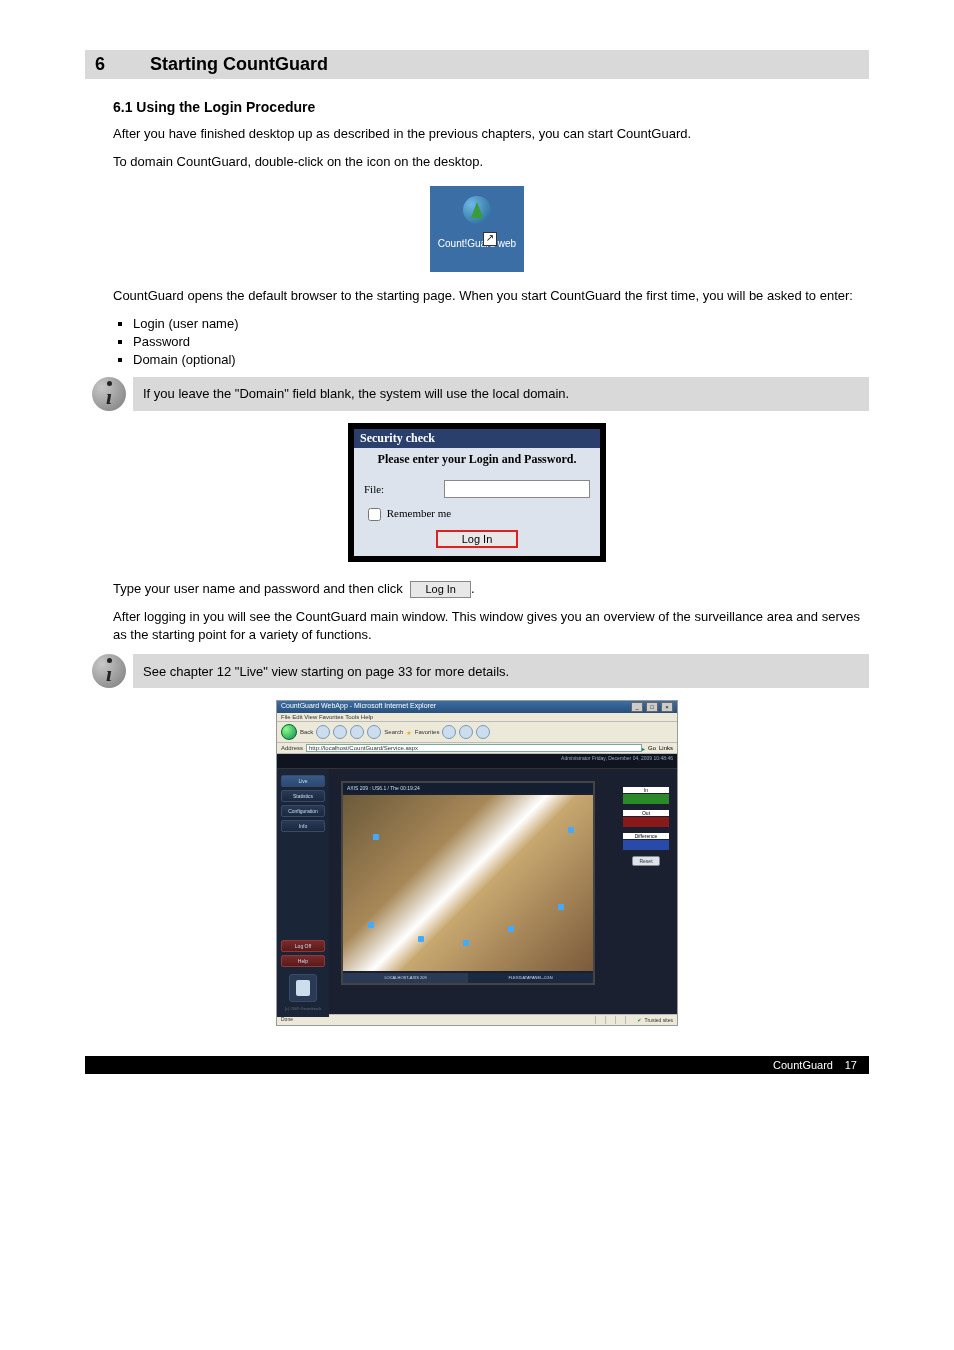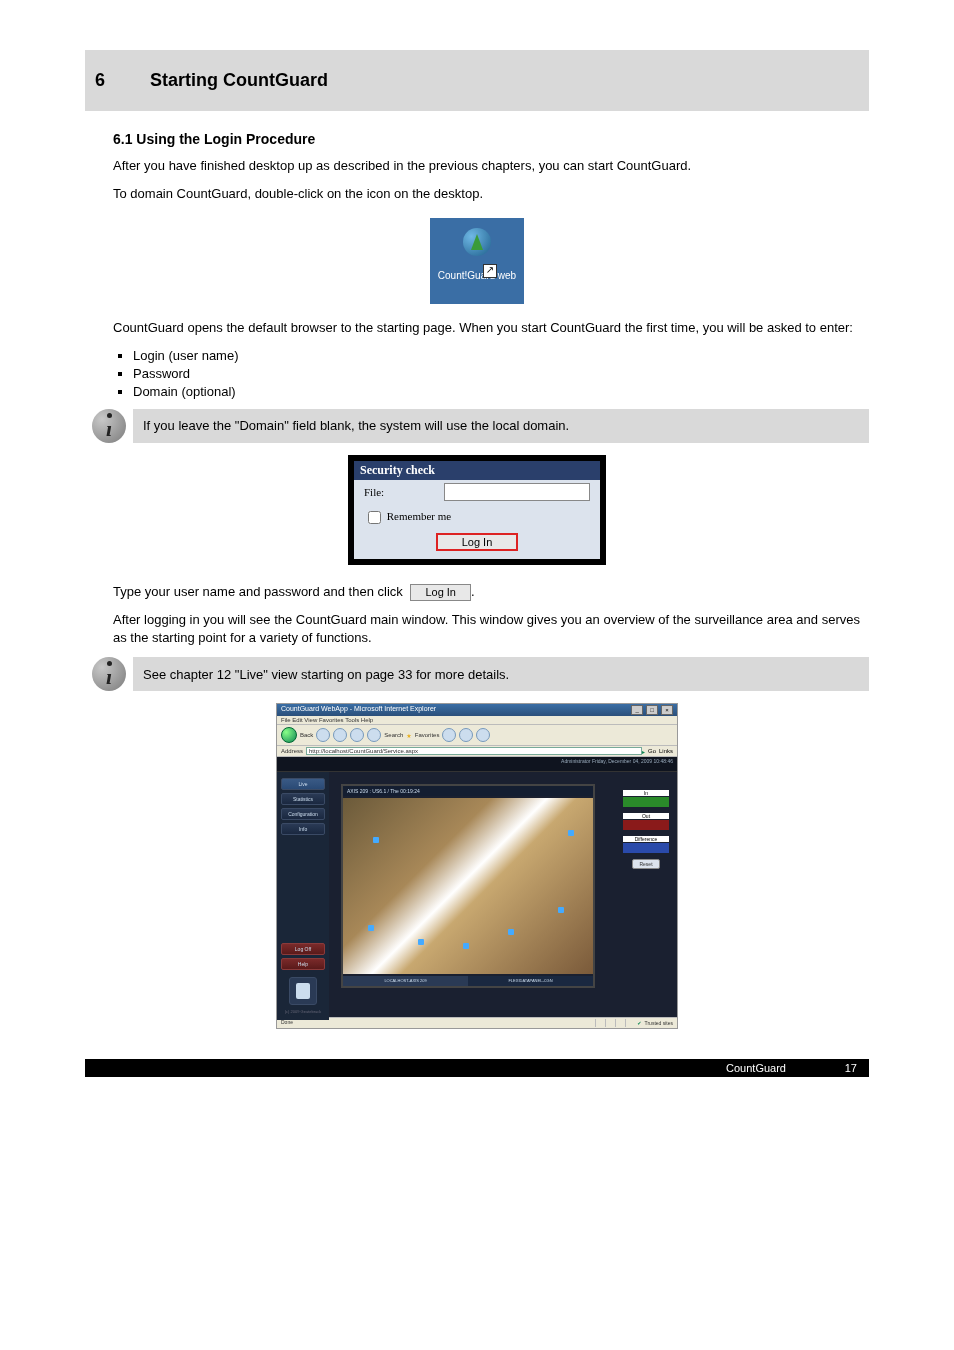--- a/index.html
+++ b/index.html
@@ -9,21 +9,21 @@
     font-size: 13px;
     color: #000;
     background: #fff;
     width: 954px;
   }
   .page {
     padding: 50px 85px 0 85px;
   }
   .section-header {
     background: #d9d9d9;
-    padding: 20px 10px;
+    padding: 4px 10px;
     font-size: 18px;
     font-weight: bold;
     margin-bottom: 20px;
   }
   .section-sub {
     font-size: 14px;
     font-weight: bold;
     margin: 18px 0 10px 28px;
   }
   .body-text {
@@ -473,21 +473,20 @@
     height: 8px;
   }
   .footer {
     background: #000;
     color: #fff;
     display: flex;
     justify-content: flex-end;
     padding: 3px 12px;
     font-size: 11px;
     margin: 0 85px 40px 85px;
-    gap: 47px;
   }
   .footer .pnum {
     width: 24px;
     text-align: right;
   }
 </style>
 </head>
 <body>
 
 <div class="page">
@@ -527,20 +526,21 @@
       <div class="info-icon">
           <span class="info-icon-letter">ı</span>
         </div>
     </div>
     <div class="info-bar">If you leave the "Domain" field blank, the system will use the local domain.</div>
   </div>
 
   <div class="security-wrap">
     <div class="security-dialog">
       <div class="sec-title">Security check</div>
+      <div class="sec-sub">Please enter your Login and Password.</div>
       <div class="sec-row">
         <div class="sec-label">File:</div>
         <div class="sec-input"></div>
       </div>
       <div class="sec-check">
         <input type="checkbox" style="">
         <span>Remember me</span>
       </div>
       <div class="sec-btn-row">
         <span class="sec-btn">Log In</span>

